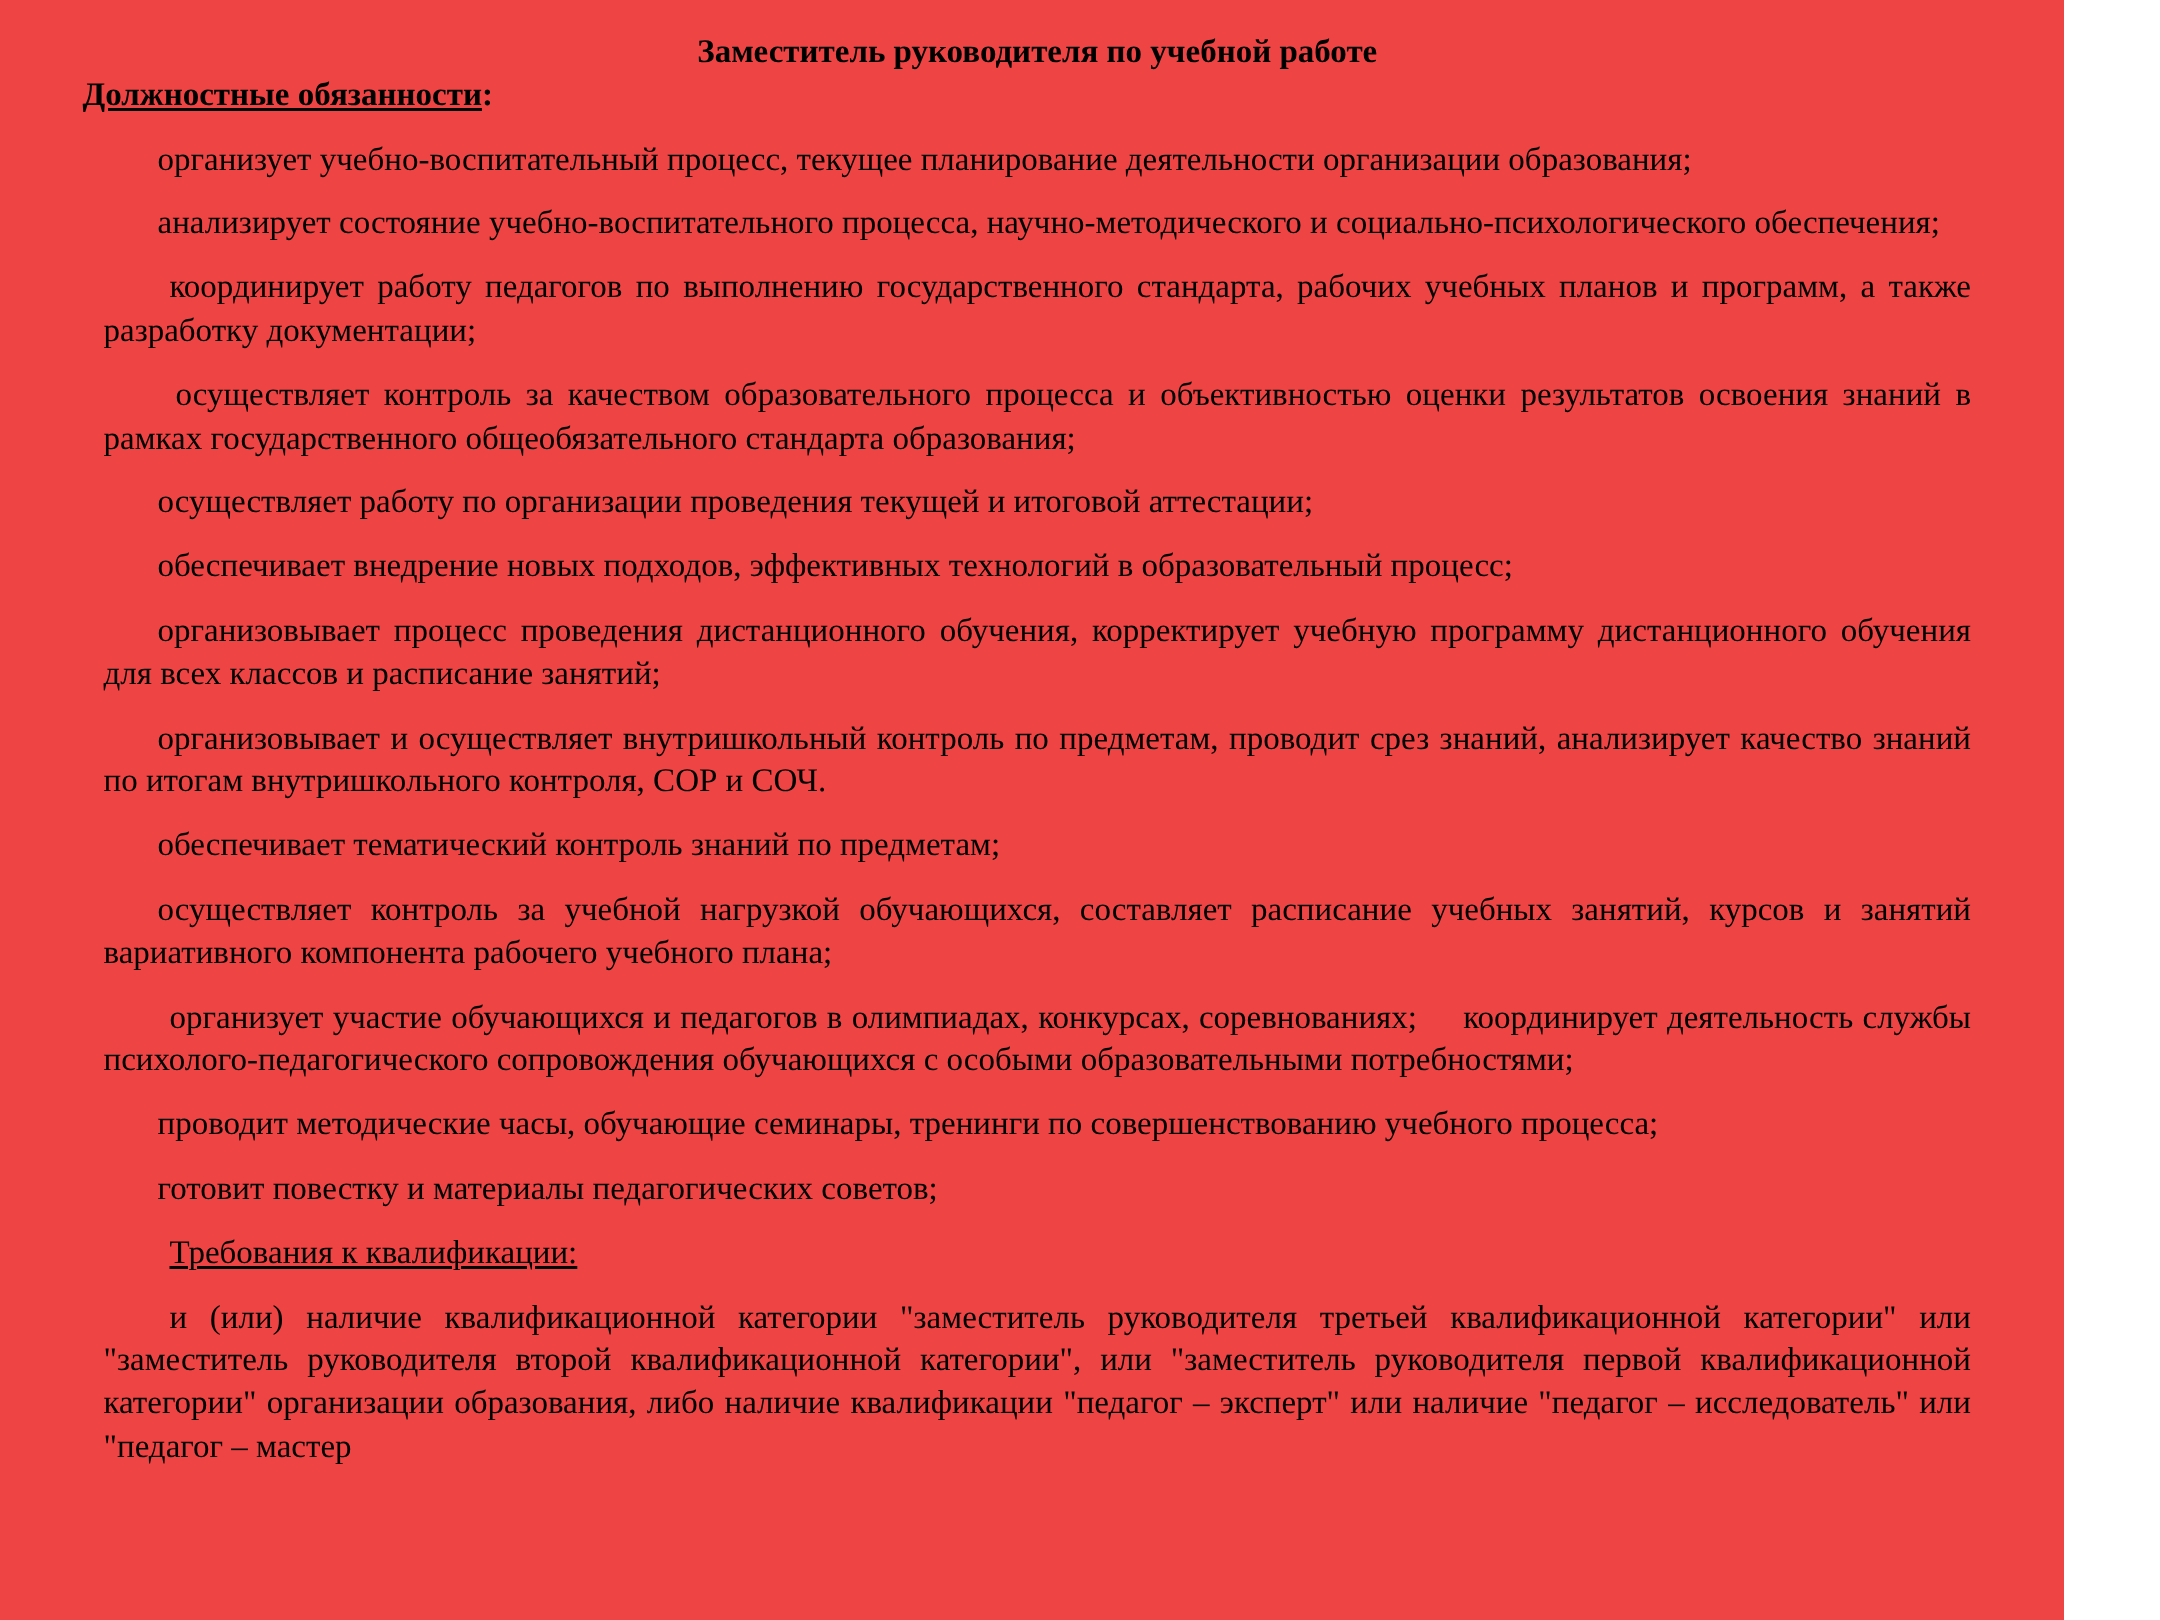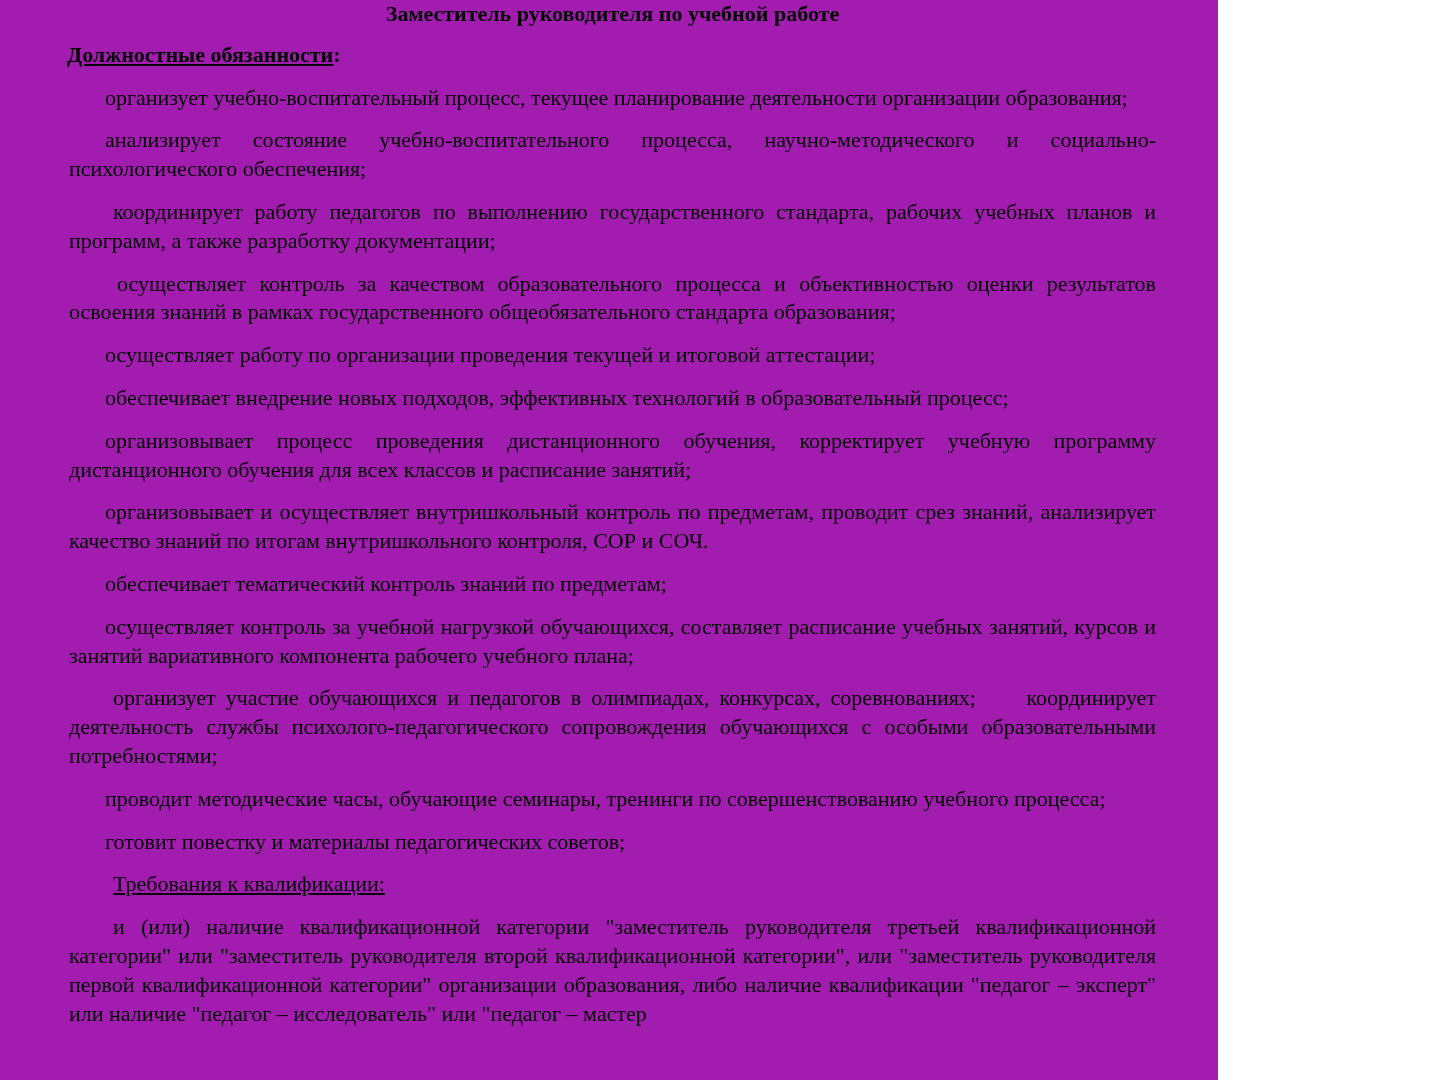--- a/index.html
+++ b/index.html
@@ -1,42 +1,42 @@
 <!DOCTYPE html>
 <html lang="ru"><head>
 <meta charset="utf-8">
 <style>
   html, body {
     margin: 0;
     padding: 0;
     background: #ffffff;
   }
   .page {
-    width: 1218px;
+    width: 1376px;
     height: 1080px;
     box-sizing: border-box;
-    background: #a21caf;
+    background: #ef4444;
     color: #000000;
     font-family: "Liberation Serif", "DejaVu Serif", serif;
     font-size: 22px;
     line-height: 28.8px;
-    padding: 0 48px 0 55px;
+    padding: 20px 48px 0 55px;
     overflow: hidden;
   }
   .title {
     text-align: center;
     font-weight: bold;
     margin: 0;
   }
   p.para {
     margin: 14px;
     text-align: justify;
   }
   .h-duties {
-    margin: 12px;
+    margin: 0;
     font-weight: bold;
   }
   .u  { text-decoration: underline; }
   .b  { font-weight: bold; }
   .i1 { text-indent: 36px; }
   .i2 { text-indent: 44px; }
   .i3 { text-indent: 48px; }
   .i4 { text-indent: 55px; }
   .i5 { text-indent: 70px; }
 </style>

